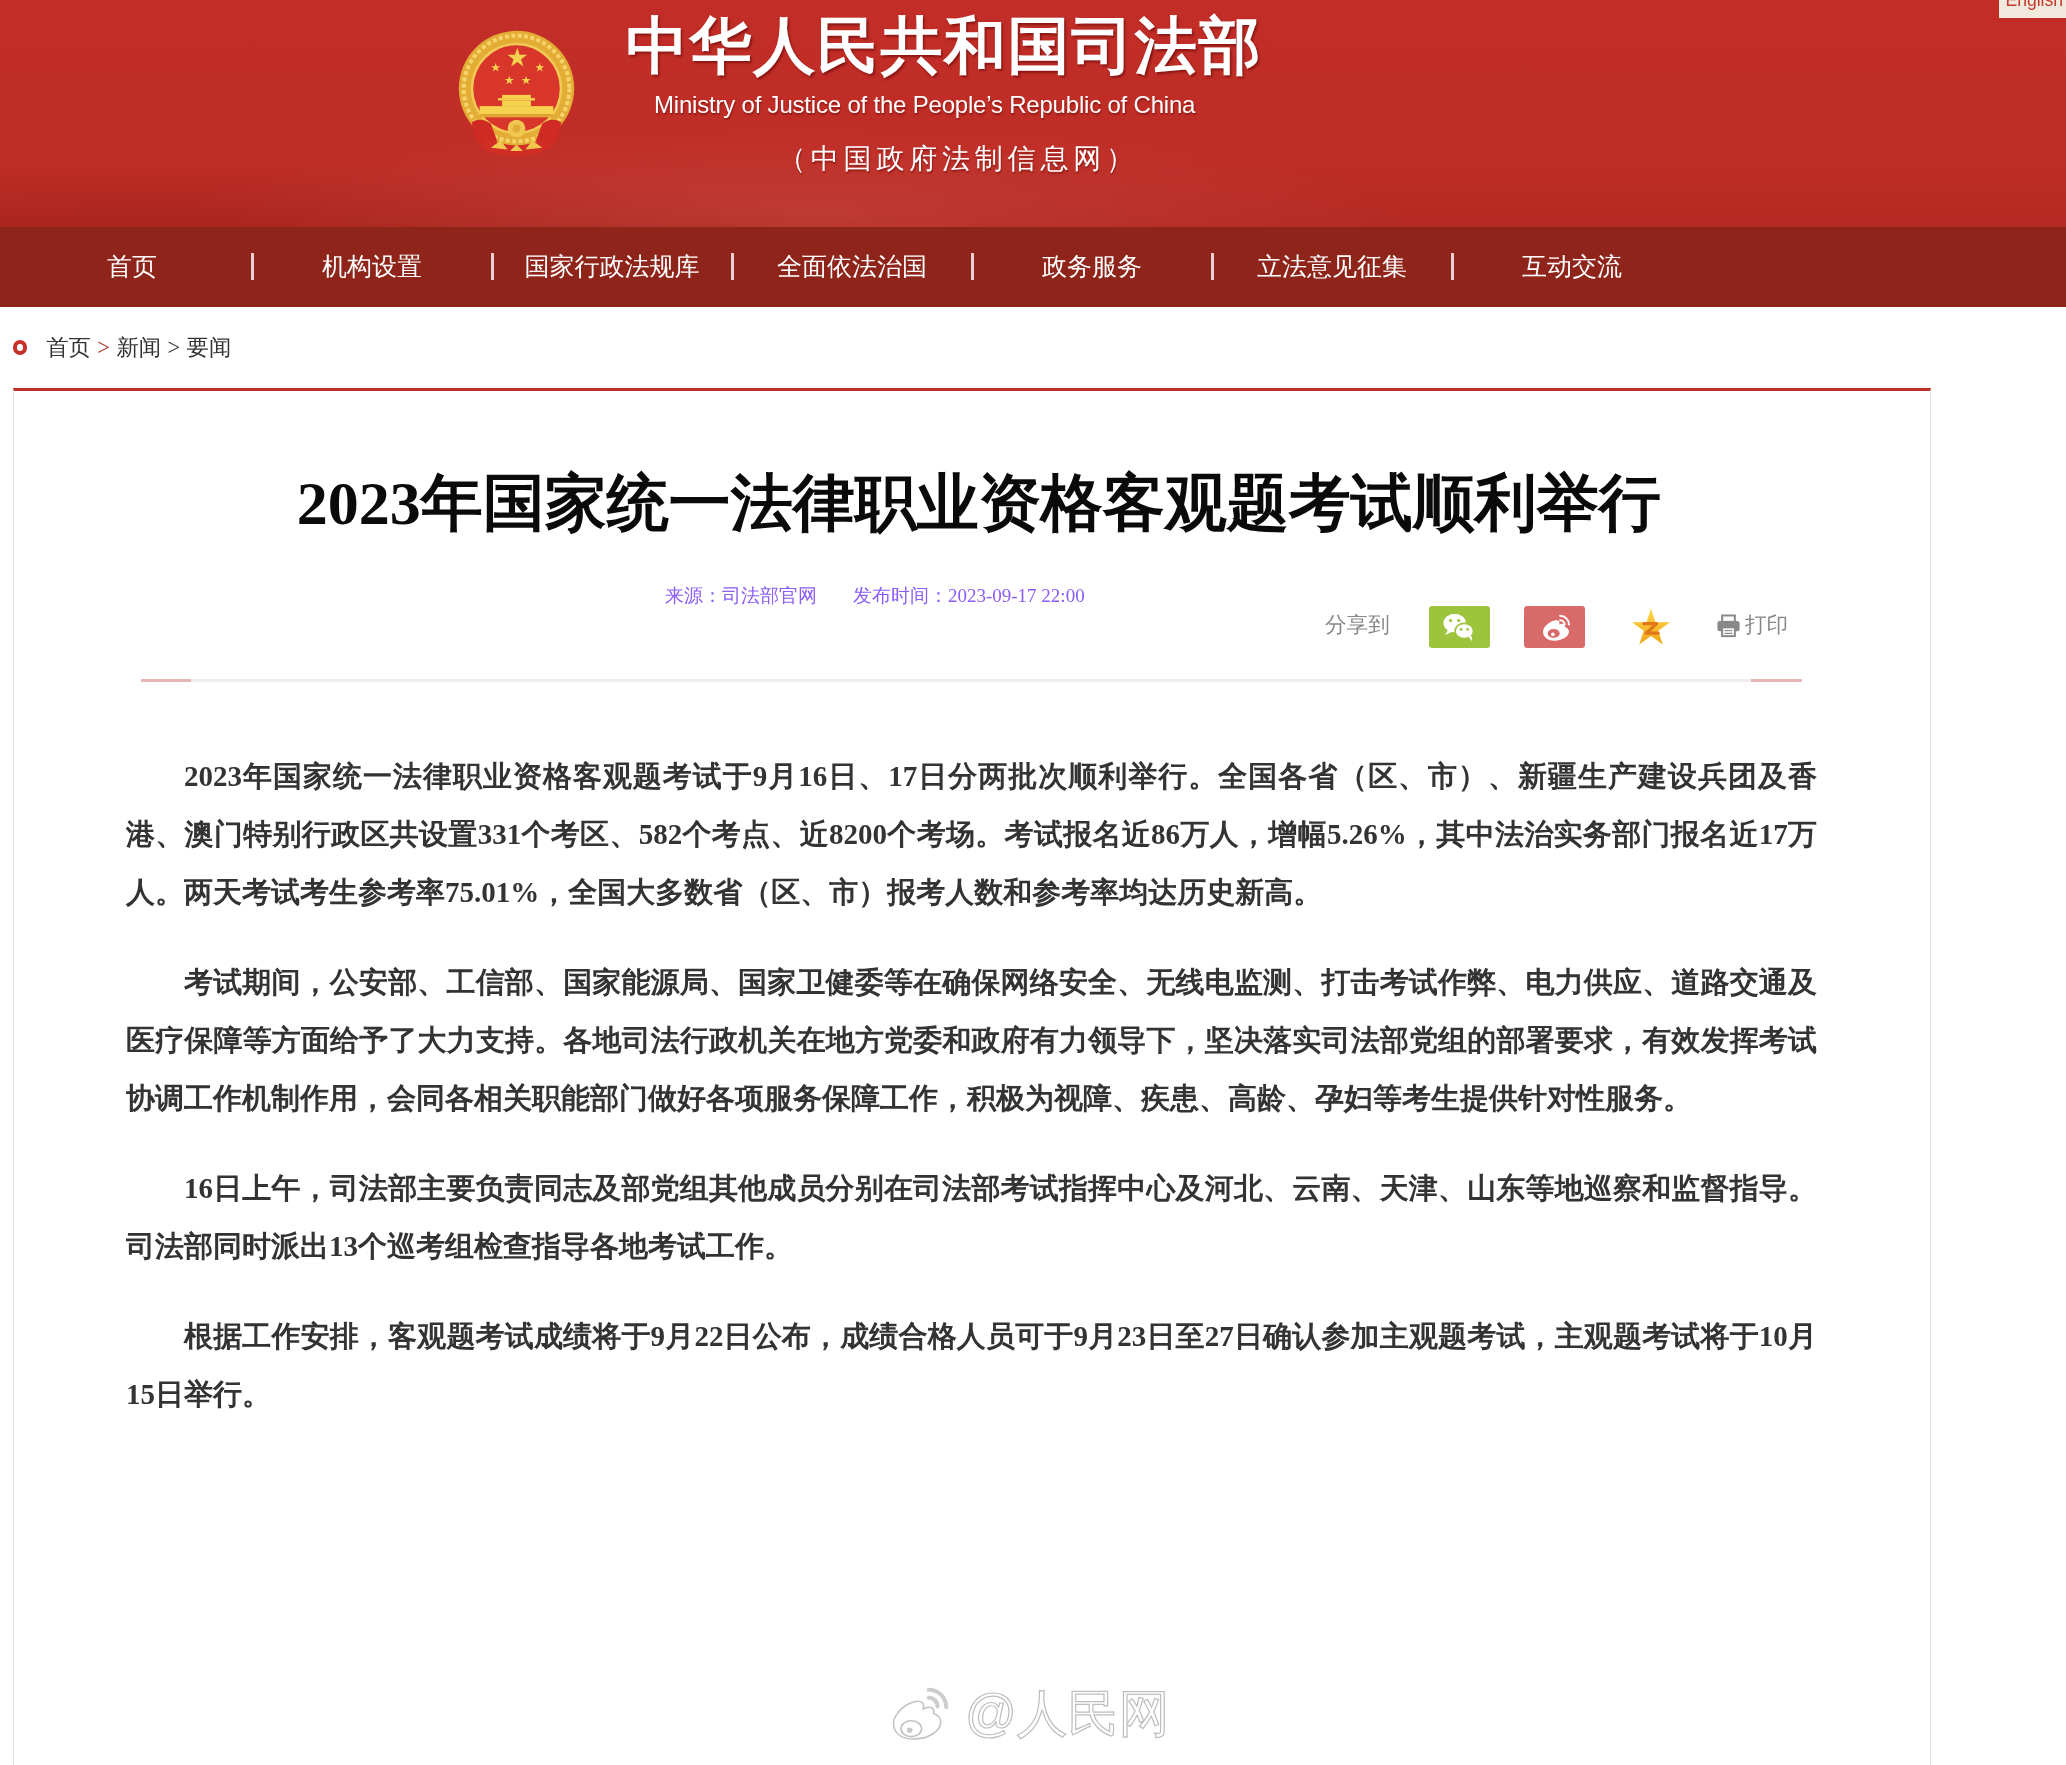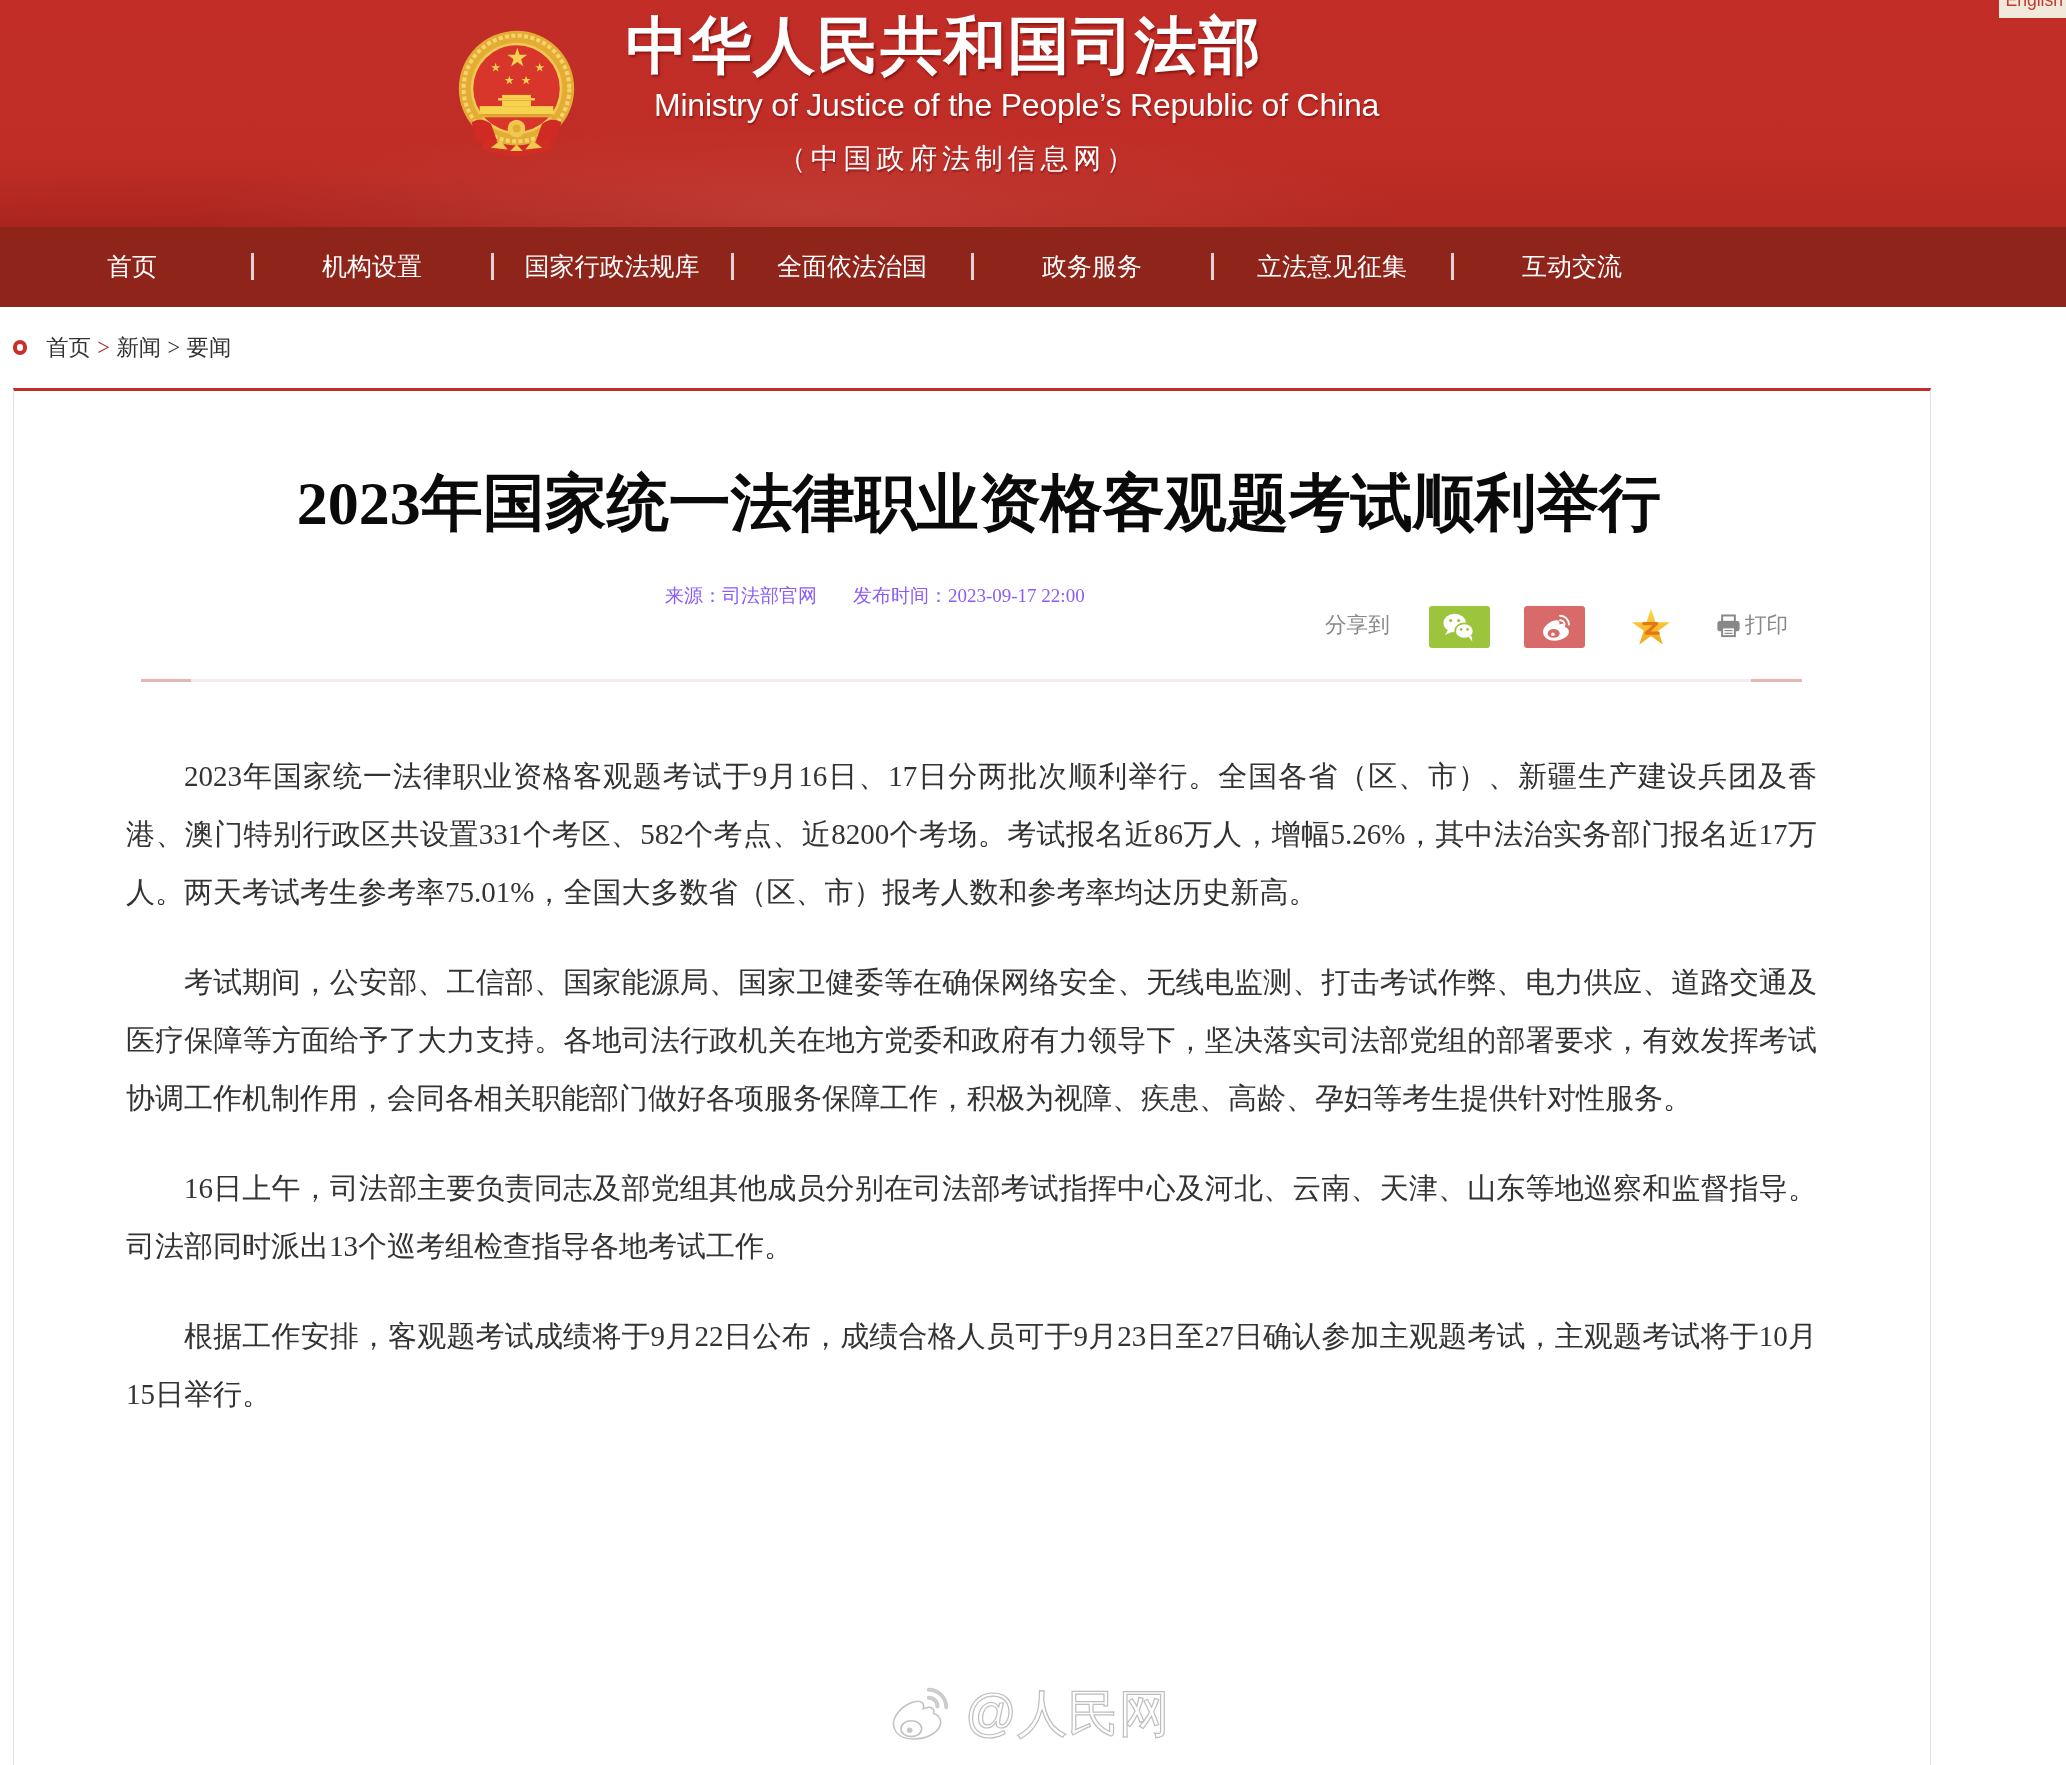--- a/index.html
+++ b/index.html
@@ -18,21 +18,21 @@
       text-decoration: underline;
     }
     .emblem { position: absolute; left: 454px; top: 25.6px; width: 125px; height: 133px; }
     .title-cn {
       position: absolute; left: 626px; top: 9.6px; font-size: 62px; line-height: 72px;
       font-weight: 700; color: #ffffff; letter-spacing: 1.6px; white-space: nowrap;
       text-shadow: 1.6px 2.4px 2.4px rgba(90,0,0,0.55);
     }
     .title-en {
       position: absolute; left: 654px; top: 89px; font-family: "Liberation Sans", sans-serif;
-      font-size: 32px; line-height: 32px; color: #ffffff; white-space: nowrap; letter-spacing: -0.2px;
+      font-size: 24px; line-height: 32px; color: #ffffff; white-space: nowrap; letter-spacing: -0.2px;
       text-shadow: 0.8px 1.6px 1.6px rgba(90,0,0,0.45);
     }
     .subtitle {
       position: absolute; left: 778px; top: 141px; font-size: 28px; line-height: 35px;
       color: #ffffff; letter-spacing: 4.8px; white-space: nowrap;
       text-shadow: 0.8px 1.6px 1.6px rgba(90,0,0,0.45);
     }
     .corner-link {
       position: absolute; left: 1999px; top: 0; width: 67px; height: 17.6px; overflow: hidden;
       background: #f1e9dc;
@@ -96,21 +96,21 @@
     .divider {
       position: absolute; left: 141px; top: 679px; width: 1661px; height: 3.2px; background: #f3ecee;
     }
     .divider .accent-l { position: absolute; left: 0; top: 0; width: 50px; height: 3.2px; background: #e5b6b4; }
     .divider .accent-r { position: absolute; right: 0; top: 0; width: 51px; height: 3.2px; background: #e5b6b4; }
     .article-body {
       position: absolute; left: 126px; top: 747px; width: 1691px;
       font-size: 29px; line-height: 58px; color: #333333;
     }
     .article-body p {
-      margin: 0 0 32px 0; text-indent: 2em; text-align: justify;
+      margin: 0 0 32px 0; text-indent: 2em; text-align: justify; font-weight: bold;
     }
     
     .watermark { position: absolute; left: 887px; top: 1683px; height: 64px; opacity: 0.92; }
     .watermark svg { position: absolute; left: 0; top: 1.6px; }
     .watermark span {
       position: absolute; left: 78px; top: 0; font-family: "Liberation Sans", sans-serif;
       font-size: 51px; line-height: 62px; color: #ffffff; white-space: nowrap;
       -webkit-text-stroke: 1.2px #b9b9b9;
     }
   </style>

